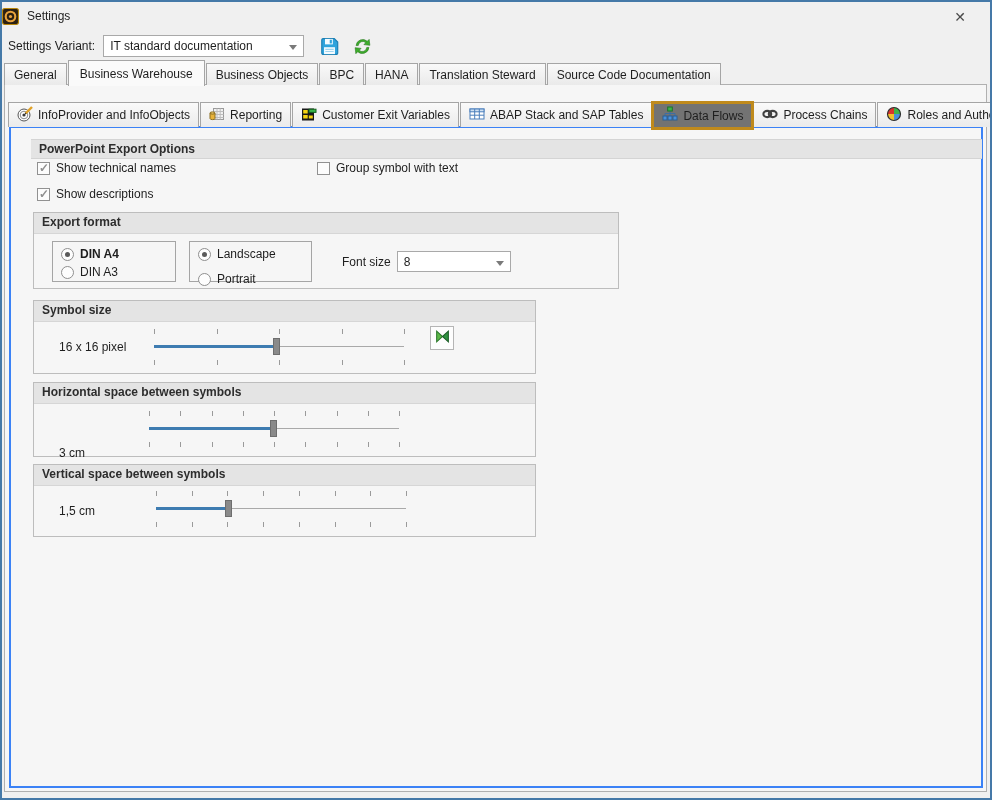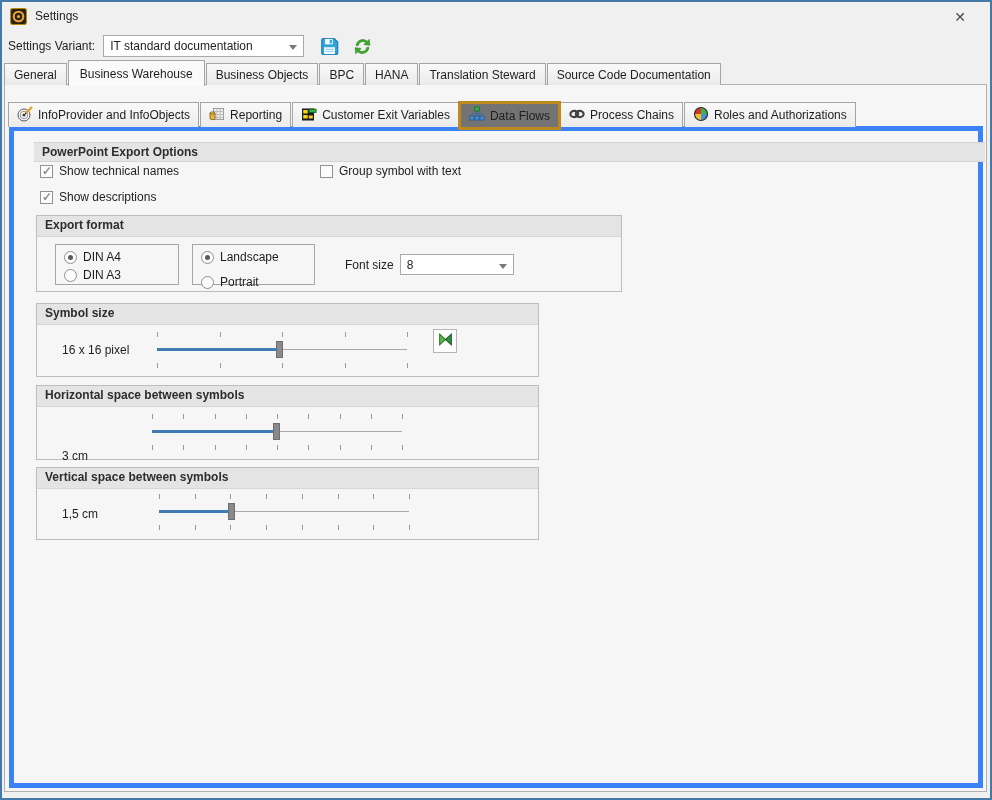--- a/index.html
+++ b/index.html
@@ -1,21 +1,21 @@
 <!DOCTYPE html>
 <html><head>
 <meta charset="utf-8">
 <style>
   html,body{margin:0;padding:0;}
   body{font-family:"Liberation Sans",sans-serif;font-size:12px;color:#1e1e1e;background:#d8d8d8;}
   .window{position:relative;width:992px;height:800px;background:#f0f0f0;overflow:hidden;}
   .win-border{position:absolute;inset:0;border:2px solid #4579a8;z-index:60;pointer-events:none;}
 
   
-  .titlebar{position:absolute;left:2px;top:2px;width:988px;height:28px;display:flex;align-items:center;padding-left:8px;box-sizing:border-box;}
+  .titlebar{position:absolute;left:2px;top:2px;width:988px;height:28px;display:flex;align-items:center;box-sizing:border-box;}
   .app-icon{width:17px;height:17px;display:inline-block;}
   .win-title{margin-left:8px;}
   .close-btn{position:absolute;right:18px;top:5px;font-size:14px;color:#4a4a4a;cursor:default;padding:2px 6px;}
 
   
   .toolbar{position:absolute;left:2px;top:32px;width:988px;height:28px;display:flex;align-items:center;padding-left:6px;box-sizing:border-box;}
   .combo{position:relative;background:#fff;border:1px solid #a9a9a9;height:22px;display:flex;align-items:center;padding-left:6px;box-sizing:border-box;}
   .combo .arrow{position:absolute;right:6px;top:9px;width:0;height:0;border-left:4px solid transparent;border-right:4px solid transparent;border-top:5px solid #7a7a7a;}
   .variant-combo{width:201px;margin-left:8px;}
   .tool-icon{width:19px;height:19px;margin-left:16px;}
@@ -29,21 +29,21 @@
   .tabpage{position:absolute;left:4px;top:84px;width:983px;height:708px;background:#f6f6f6;border:1px solid #b0b0b0;box-sizing:border-box;}
 
   
   .subtabstrip{position:absolute;left:3px;top:15px;height:27px;display:flex;align-items:flex-end;z-index:4;}
   .subtab{position:relative;height:25px;box-sizing:border-box;border:1px solid #a5a5a5;border-bottom:none;background:linear-gradient(#fafafa,#ebebeb);display:flex;align-items:center;gap:5px;padding:0 8px;margin-right:1px;white-space:nowrap;}
   .subtab.active{height:26px;background:#737373;margin-bottom:-1px;z-index:5;}
   .subtab.highlighted::after{content:"";position:absolute;inset:-2px -3px -2px -3px;border:3px solid #bf8a1d;z-index:10;pointer-events:none;}
   .subtab svg{width:16px;height:16px;}
 
   
-  .panel{position:absolute;left:4px;top:41px;width:974px;height:662px;background:#f6f6f6;border:5px solid #3b82f6;box-sizing:border-box;}
+  .panel{position:absolute;left:4px;top:41px;width:974px;height:662px;background:#f6f6f6;border:2px solid #3b82f6;box-sizing:border-box;}
   .section-header{position:absolute;left:20px;top:11px;width:951px;height:20px;background:#e4e4e4;border-top:1px solid #d4d4d4;border-bottom:1px solid #d4d4d4;box-sizing:border-box;font-weight:bold;color:#2d2d2d;line-height:18px;padding-left:8px;}
 
   .checkbox-row{position:absolute;display:flex;align-items:flex-end;gap:6px;}
   .cb{width:13px;height:13px;border:1px solid #919191;background:#fcfcfc;position:relative;box-sizing:border-box;flex:0 0 13px;}
   .cb.on::after{content:"\2713";color:#8f8f8f;font-size:12px;font-weight:bold;position:absolute;left:1px;top:-2px;}
 
   .group{position:absolute;border:1px solid #bdbdbd;background:#f6f6f6;box-sizing:border-box;}
   .group-header{height:20px;background:#e4e4e4;border-bottom:1px solid #d6d6d6;font-weight:bold;color:#2d2d2d;line-height:19px;padding-left:8px;}
   .radio-box{position:absolute;border:1px solid #a5a5a5;background:#f6f6f6;box-sizing:border-box;}
   .radio-row{position:absolute;display:flex;align-items:center;gap:6px;left:8px;}
@@ -156,20 +156,28 @@
       <div class="subtab">
         <span><svg viewBox="0 0 16 16">
               <rect x="1" y="2.5" width="12" height="12" fill="#191919"></rect>
               <rect x="2.2" y="4" width="4.5" height="3.5" fill="#f4d411"></rect>
               <rect x="2.2" y="9" width="4.5" height="3.5" fill="#f4d411"></rect>
               <rect x="7.8" y="9.5" width="4" height="3" fill="#f4d411"></rect>
               <rect x="8" y="3.2" width="7" height="3.2" fill="#39b54a" stroke="#14611f"></rect>
             </svg></span>
         <span>Customer Exit Variables</span>
       </div>
+      <div class="subtab">
+        <span><svg viewBox="0 0 16 16">
+              <rect x="1" y="3" width="14" height="10" fill="#fff" stroke="#4a7ebb"></rect>
+              <rect x="1" y="3" width="14" height="2.8" fill="#cfe0f2" stroke="#4a7ebb"></rect>
+              <path d="M5.7 3 v10 M10.3 3 v10 M1 9.2 h14" stroke="#4a7ebb"></path>
+            </svg></span>
+        <span>ABAP Stack and SAP Tables</span>
+      </div>
       <div class="subtab active highlighted">
         <span><svg viewBox="0 0 16 16">
               <path d="M8 5 v2.5 M3 10 V7.5 h10 V10 M8 7.5 V10" stroke="#3b6ea5" fill="none"></path>
               <rect x="5.7" y="1" width="4.6" height="4" fill="#3cb44a" stroke="#1e7029"></rect>
               <rect x="1" y="10" width="4" height="4" fill="#4a90d9" stroke="#2a5f94"></rect>
               <rect x="6" y="10" width="4" height="4" fill="#4a90d9" stroke="#2a5f94"></rect>
               <rect x="11" y="10" width="4" height="4" fill="#4a90d9" stroke="#2a5f94"></rect>
             </svg></span>
         <span>Data Flows</span>
       </div>
@@ -205,21 +213,21 @@
         <span>Group symbol with text</span>
       </label>
       <label class="checkbox-row" style="left:26px;top:59px;">
         <span class="cb on"></span>
         <span>Show descriptions</span>
       </label>
 
       <div class="group" style="left:22px;top:84px;width:586px;height:77px;">
         <div class="group-header">Export format</div>
         <div class="radio-box" style="left:18px;top:28px;width:124px;height:41px;">
-          <label class="radio-row" style="top:5px;">
+          <label class="radio-row" style="top:5px;font-weight:bold;">
             <span class="radio on"></span>
             <span>DIN A4</span>
           </label>
           <label class="radio-row" style="top:23px;">
             <span class="radio"></span>
             <span>DIN A3</span>
           </label>
         </div>
         <div class="radio-box" style="left:155px;top:28px;width:123px;height:41px;">
           <label class="radio-row" style="top:5px;">

